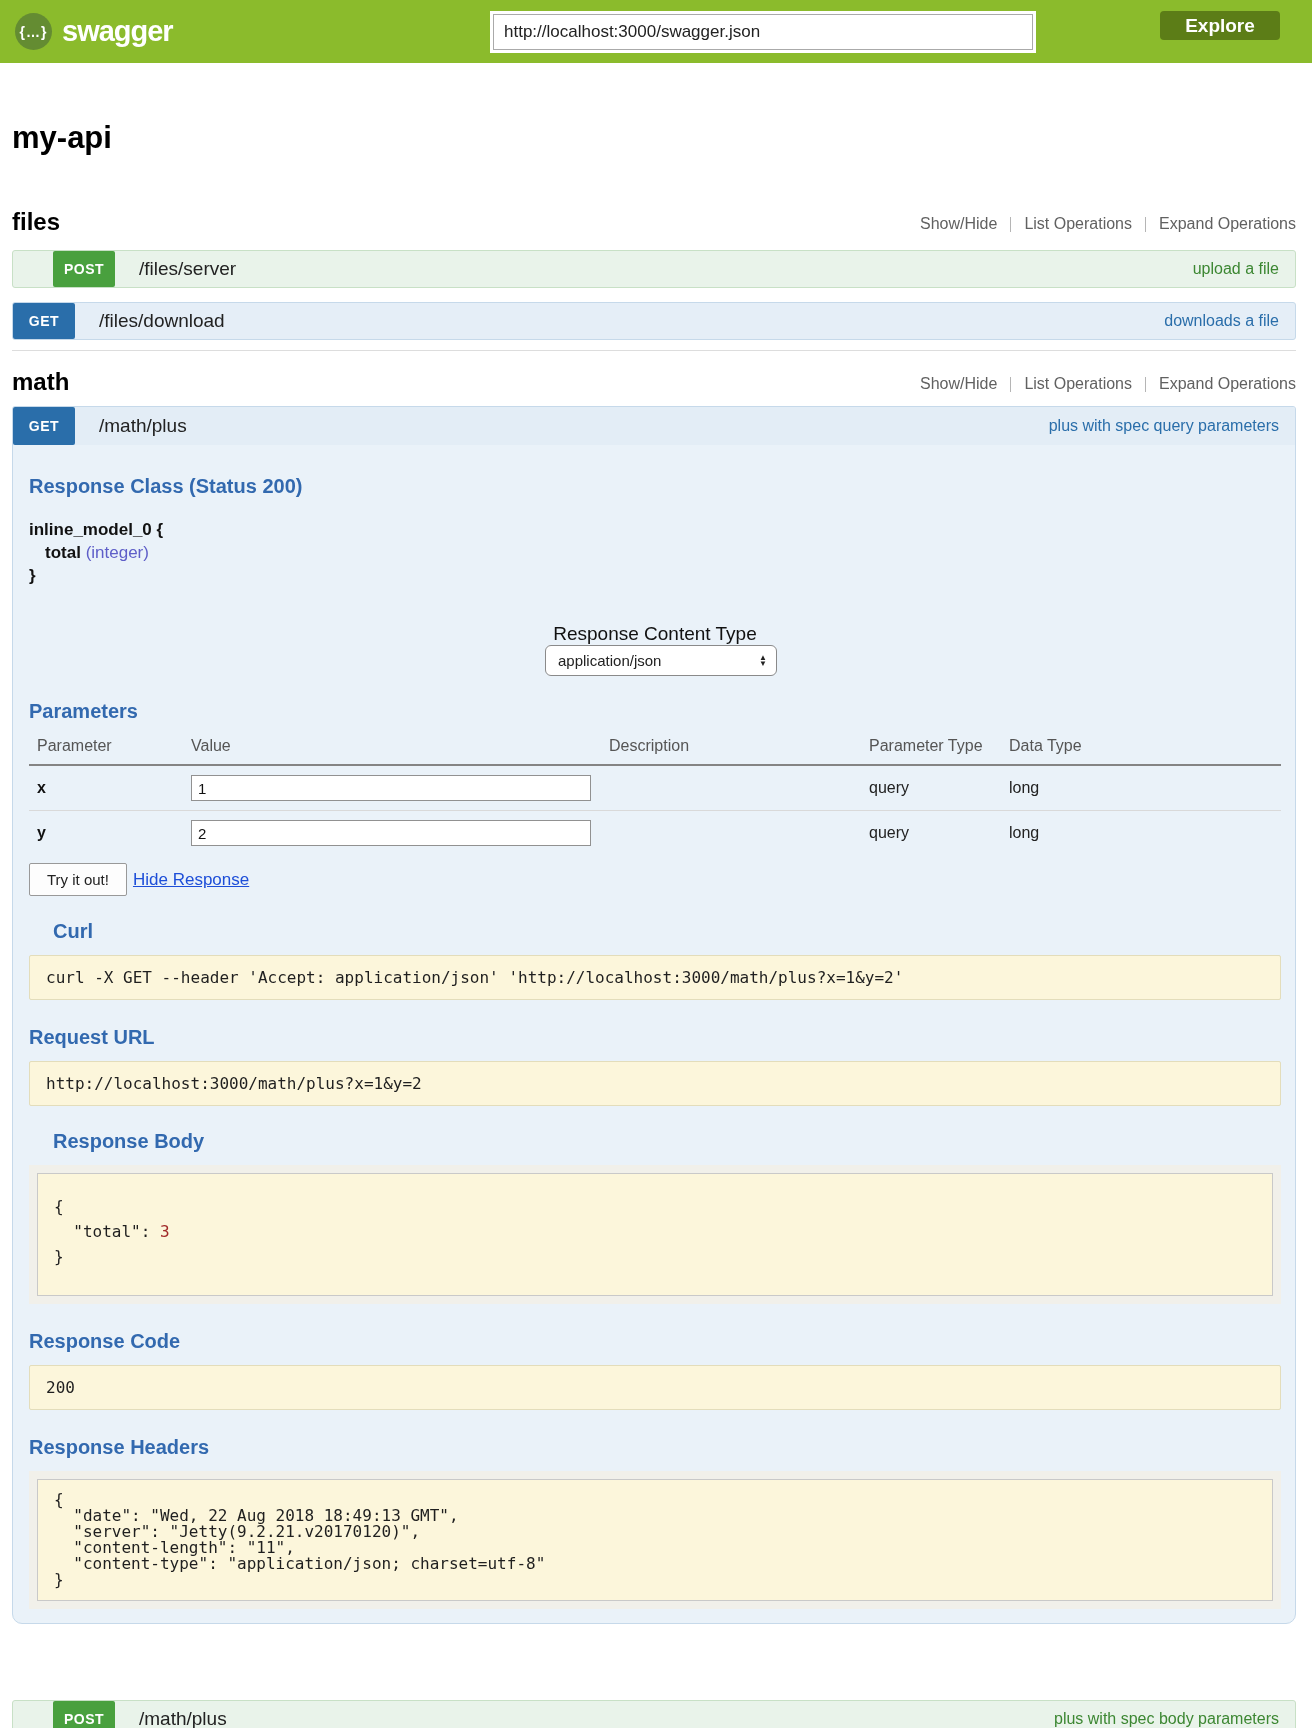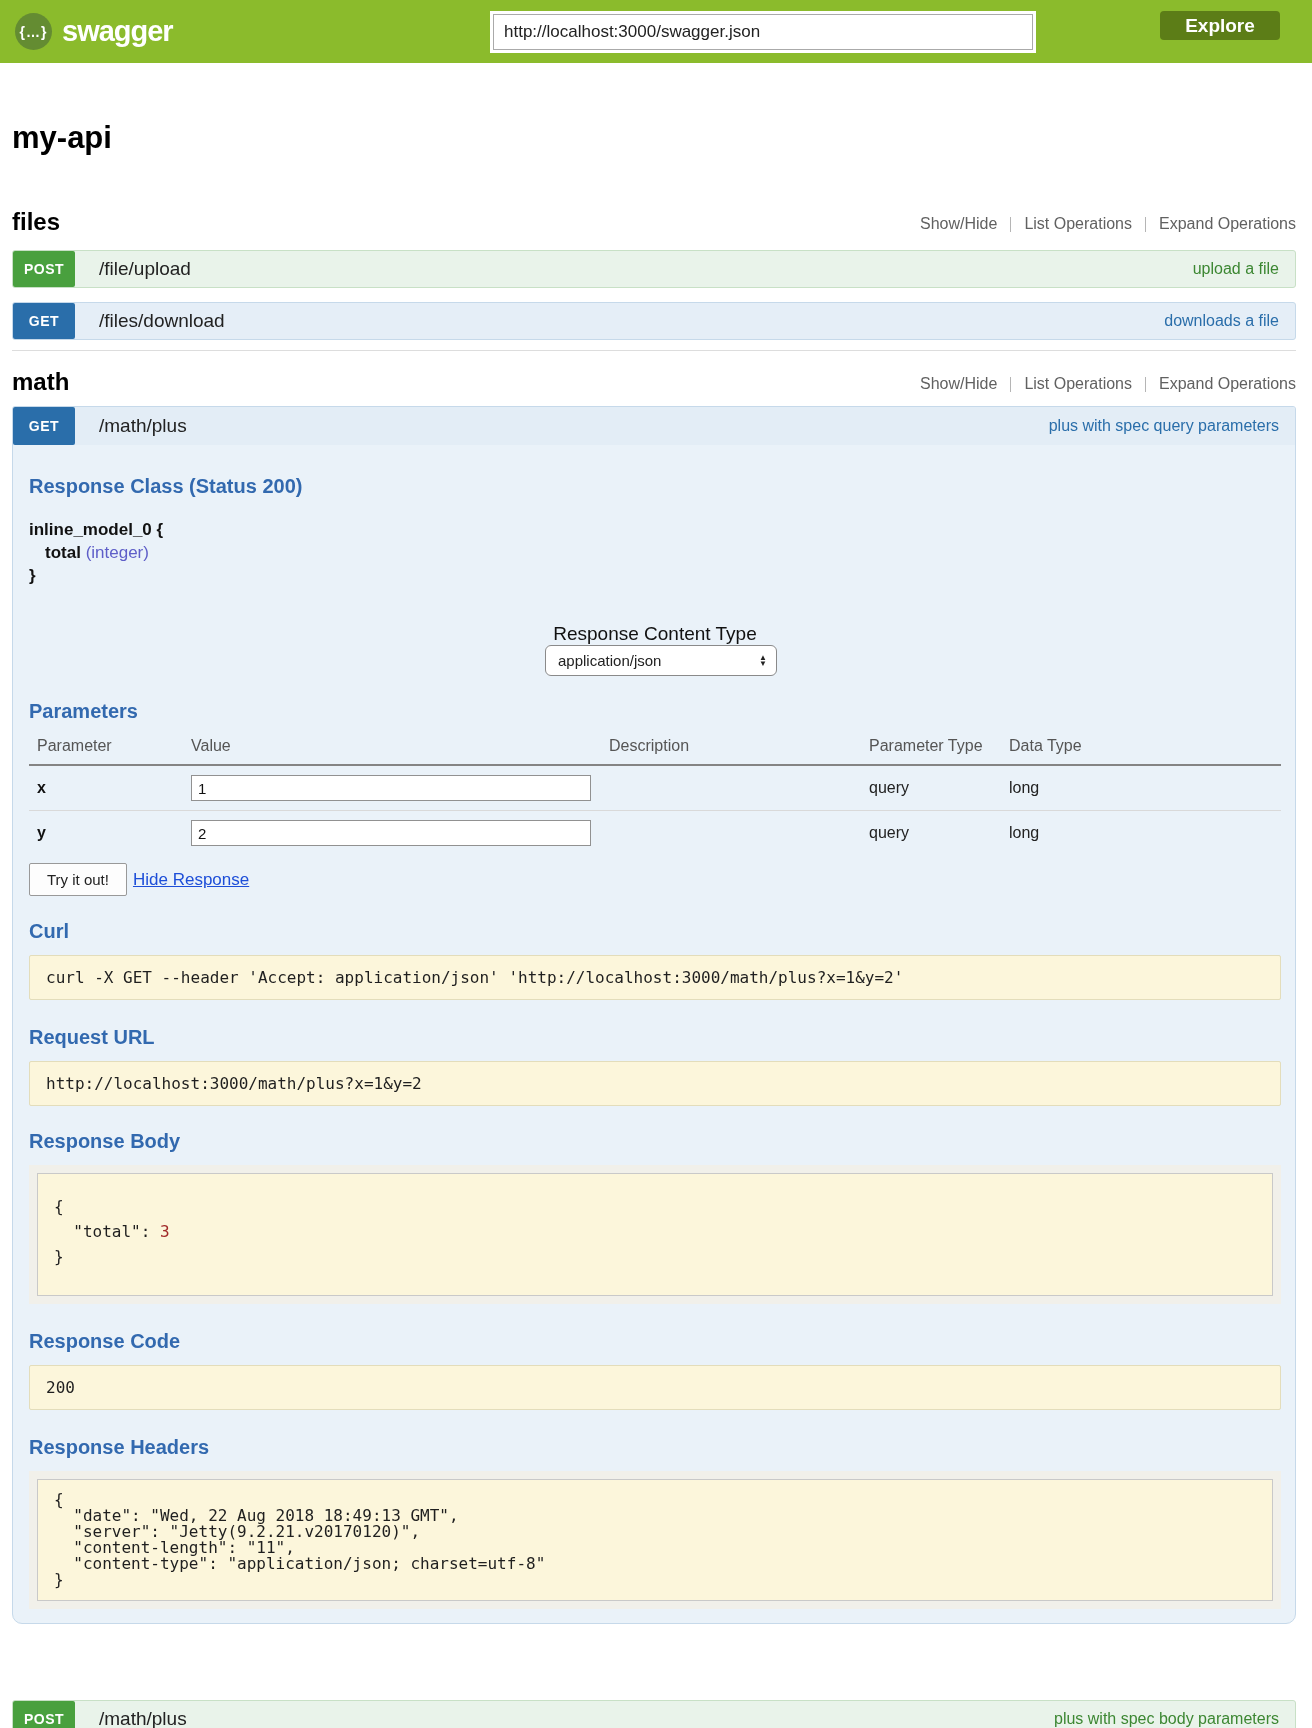--- a/index.html
+++ b/index.html
@@ -30,21 +30,21 @@
   .tag-links { display: flex; align-items: center; padding-bottom: 3px; text-align: center; }
   .tag-links a { color: #616161; font-size: 16px; text-decoration: none; cursor: pointer; }
   .pipe { width: 1px; height: 15px; background: #b5b5b5; margin: 0 13px; }
   .divider { border: none; border-top: 1px solid #ddd; margin-top: 10px; }
   
   .op { display: flex; align-items: center; height: 38px; border-radius: 3px; margin-top: 14px; cursor: pointer; }
   .op .badge { width: 62px; align-self: stretch; display: flex; align-items: center; justify-content: center;
     color: #fff; font-weight: bold; font-size: 14px; letter-spacing: .5px; border-radius: 2px; }
   .op .path { margin-left: 24px; font-size: 19px; color: #222; text-decoration: none; }
   .op .summary { margin-left: auto; margin-right: 16px; font-size: 16px; text-decoration: none; }
-  .op.post { background: #e9f3ea; border: 1px solid #c8e0c6; }
+  .op.post { background: #e9f3ea; border: 1px solid #c8e0c6; padding-left: 40px; }
   .op.post .badge { background: #49a03e; }
   .op.post .summary { color: #3c8732; }
   .op.get { background: #e5eef7; border: 1px solid #c6d9ea; }
   .op.get .badge { background: #2a6eaa; }
   .op.get .summary { color: #2a6eaa; }
   .op.bottom-post { margin-top: 76px; }
   
   .op-block { margin-top: 10px; border: 1px solid #c6d9ea; border-radius: 3px 3px 10px 10px; background: #eaf2f9; }
   .op-block .op-head { margin-top: 0; border: none; background: #e3edf6; border-radius: 2px 2px 0 0; }
   .content { padding: 0 14px 14px 16px; }
@@ -70,21 +70,21 @@
   table.params td { padding: 9px 0 9px 8px; }
   tr.prow-first td { border-bottom: 1px solid #d9d9d9; }
   td.pname { font-weight: bold; font-size: 16px; color: #111; }
   .pinput { width: 400px; height: 26px; border: 1px solid #919191; padding: 2px 6px; font-size: 15px;
     font-family: "Liberation Sans", sans-serif; color: #111; background: #fff; }
   .ptext { font-size: 16px; color: #222; }
   .try-row { display: flex; align-items: center; margin-top: 8px; }
   .try-btn { padding: 7px 17px; background: #fdfdfd; border: 1px solid #999; border-radius: 2px; font-size: 15px;
     color: #222; font-family: "Liberation Sans", sans-serif; cursor: pointer; }
   .hide-resp { margin-left: 6px; color: #1d4ed8; text-decoration: underline; font-size: 17px; cursor: pointer; }
-  .h-gap { margin-top: 24px; }
+  .h-gap { margin-top: 24px; margin-left: 24px; }
   .h-gap2 { margin-top: 26px; }
   .code-strip { margin-top: 12px; background: #fcf6db; border: 1px solid #e3ddbb; border-radius: 2px;
     padding: 12px 16px; font-family: "DejaVu Sans Mono", monospace; font-size: 16px; color: #1f1f1f; white-space: pre; }
   .resp-wrapper { margin-top: 12px; background: #f1f0ea; padding: 8px; }
   .code-box { background: #fcf6db; border: 1px solid #c9c9c9; font-family: "DejaVu Sans Mono", monospace;
     font-size: 16px; color: #1f1f1f; white-space: pre; }
   .json-box { line-height: 25px; padding: 20px 16px 26px 16px; }
   .json-box .num { color: #a02828; }
   .headers-box { line-height: 16px; padding: 12px 16px; }
 </style>
@@ -111,21 +111,21 @@
       <div class="tag-links">
         <a>Show/Hide</a>
         <span class="pipe"></span>
         <a>List Operations</a>
         <span class="pipe"></span>
         <a>Expand Operations</a>
       </div>
     </div>
     <div class="op post">
       <span class="badge">POST</span>
-      <a class="path">/file/upload</a>
+      <a class="path">/files/server</a>
       <a class="summary">upload a file</a>
     </div>
     <div class="op get">
       <span class="badge">GET</span>
       <a class="path">/files/download</a>
       <a class="summary">downloads a file</a>
     </div>
   </section>
 
   <hr class="divider">

